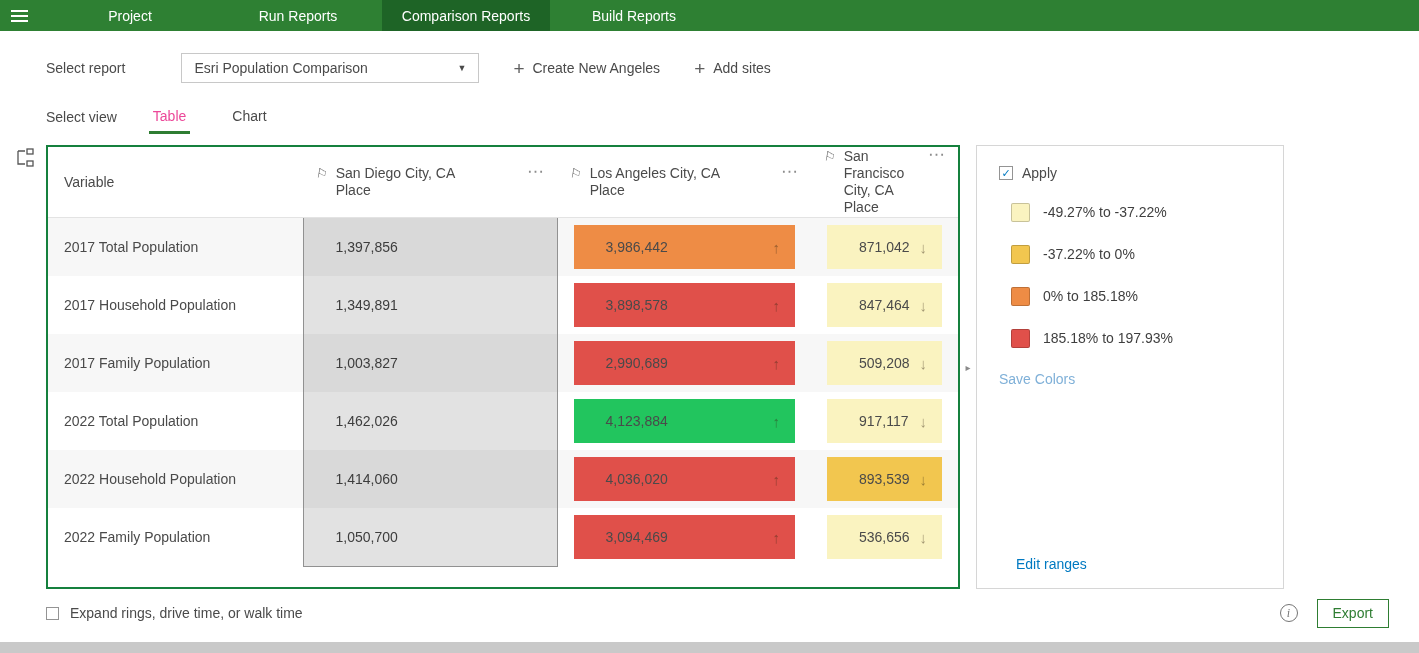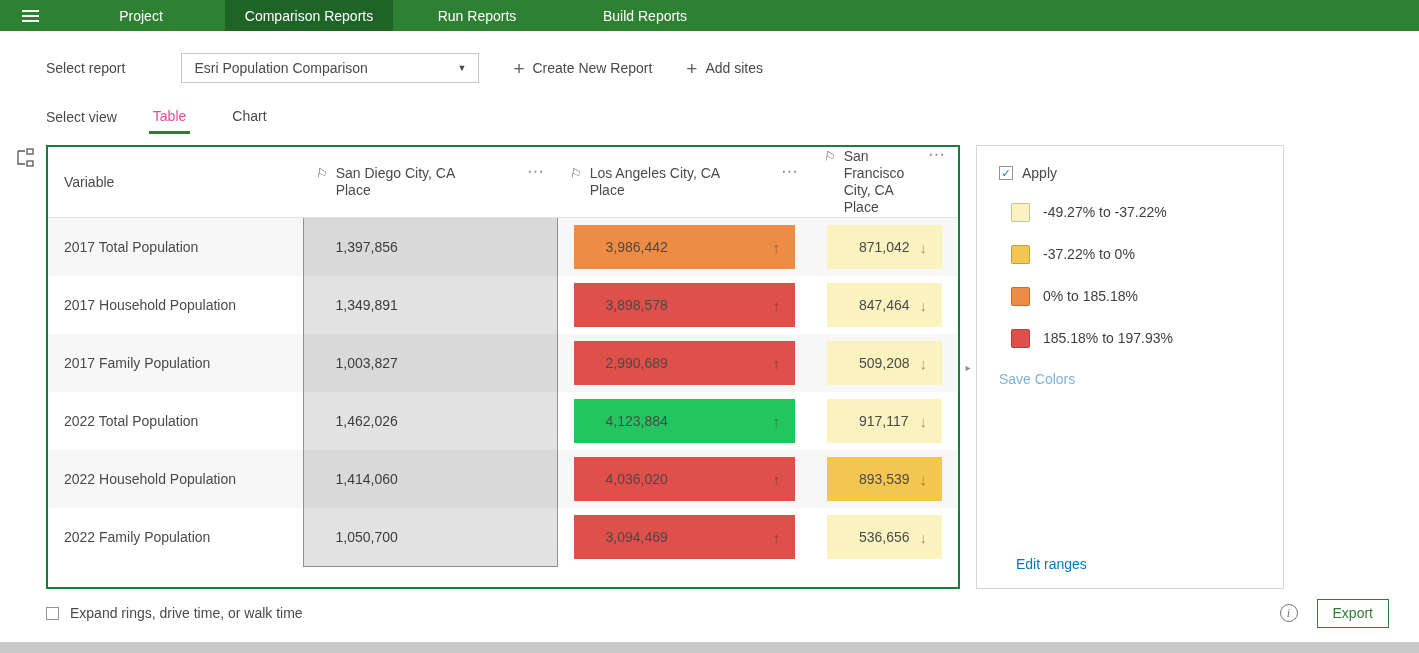--- a/index.html
+++ b/index.html
@@ -7,21 +7,21 @@
   body {
     width: 1419px; height: 653px;
     font-family: "Liberation Sans", sans-serif;
     background: #ffffff;
     color: #4a4a4a;
     overflow: hidden;
     position: relative;
   }
 
   
-  .topnav { height: 31px; background: var(--nav-green); display: flex; align-items: stretch; padding-left: 11px; }
+  .topnav { height: 31px; background: var(--nav-green); display: flex; align-items: stretch; }
   .hamburger { width: 46px; display: flex; flex-direction: column; justify-content: center; gap: 3px; padding-left: 11px; cursor: pointer; }
   .hamburger .bar { width: 17px; height: 2px; background: #fff; }
   .nav-tabs { display: flex; }
   .nav-tab { width: 168px; display: flex; align-items: center; justify-content: center; color: #fff; font-size: 14px; cursor: pointer; }
   .nav-tab.active { background: var(--nav-active-green); }
 
   
   .toolbar-row { display: flex; align-items: center; margin: 21px 0 0 46px; height: 32px; }
   .select-report-label { font-size: 14px; margin-right: 22px; }
   .dropdown { width: 298px; height: 30px; border: 1px solid #c8c8c8; background: #fff; display: flex; align-items: center; justify-content: space-between; padding: 0 12px; font-size: 14px; cursor: pointer; margin-left: 34px; }
@@ -89,35 +89,35 @@
 <body>
 
 <header class="topnav">
   <div class="hamburger">
     <span class="bar"></span>
       <span class="bar"></span>
       <span class="bar"></span>
   </div>
   <nav class="nav-tabs">
       <div class="nav-tab">Project</div>
+      <div class="nav-tab">Run Reports</div>
       <div class="nav-tab active">Comparison Reports</div>
-      <div class="nav-tab">Run Reports</div>
       <div class="nav-tab">Build Reports</div>
     </nav>
 </header>
 
 <div class="toolbar-row">
   <span class="select-report-label">Select report</span>
   <div class="dropdown">
     <span>Esri Population Comparison</span>
     <span class="caret">▼</span>
   </div>
   <button class="link-btn">
     <span class="plus-glyph">+</span>
-    <span>Create New Report</span>
+    <span>Create New Angeles</span>
   </button>
   <button class="link-btn">
     <span class="plus-glyph">+</span>
     <span>Add sites</span>
   </button>
 </div>
 
 <div class="view-row">
   <span class="select-view-label">Select view</span>
   <div class="view-tabs">

